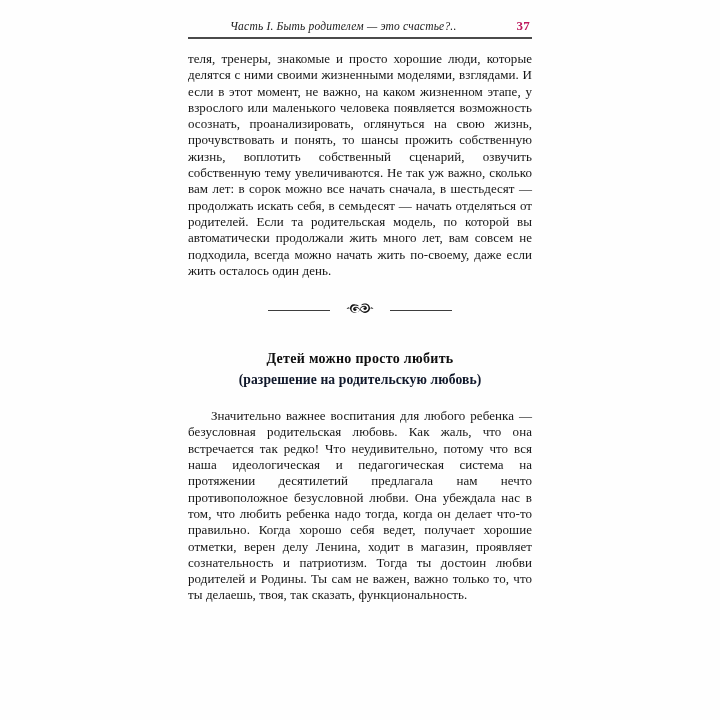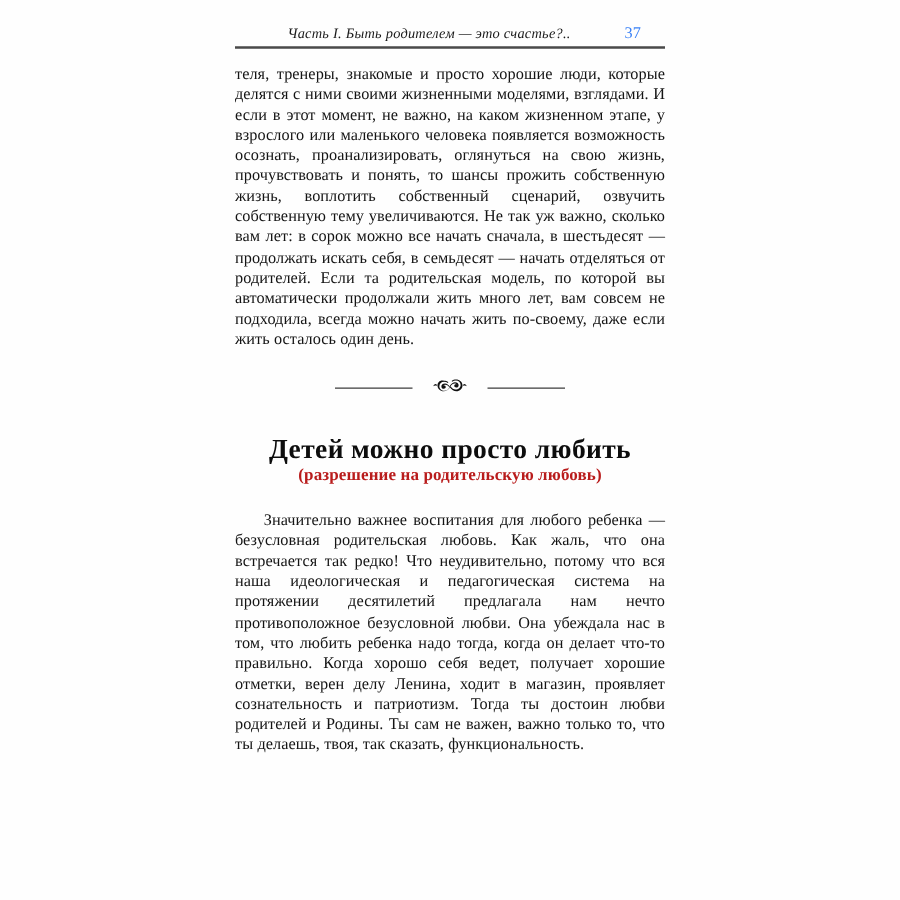--- a/index.html
+++ b/index.html
@@ -39,23 +39,23 @@
     padding: 0 2px 0 0;
     text-align: center;
   }
   .running-head .rh-title {
     margin-left: 42px;
     white-space: nowrap;
   }
   .running-head .rh-page {
     font-style: normal;
     font-size: 13px;
-    font-weight: 400;
-    color: #3b82f6;
-    margin-right: 17px;
+    font-weight: 700;
+    color: #be185d;
+    margin-right: 0;
   }
   .head-rule {
     margin-top: 3px;
     height: 2px;
     background: #4a4a4a;
     width: 100%;
   }
 
   
   .body-copy {
@@ -100,33 +100,33 @@
   .ornament svg {
     display: block;
   }
 
   
   .section-head {
     margin-top: 26px;
     text-align: center;
   }
   .section-head .sh-title {
-    font-size: 22px;
+    font-size: 14px;
     font-weight: bold;
     line-height: 20px;
     letter-spacing: 0.3px;
     color: #0d0d0d;
     white-space: nowrap;
   }
   .section-head .sh-sub {
     font-size: 13.6px;
     font-weight: bold;
     line-height: 19px;
     letter-spacing: 0.1px;
-    color: #b91c1c;
+    color: #0f172a;
     margin-top: 1px;
     white-space: nowrap;
   }
 
   .body-copy-2 {
     margin-top: 19px;
   }
 </style>
 </head>
 <body>

